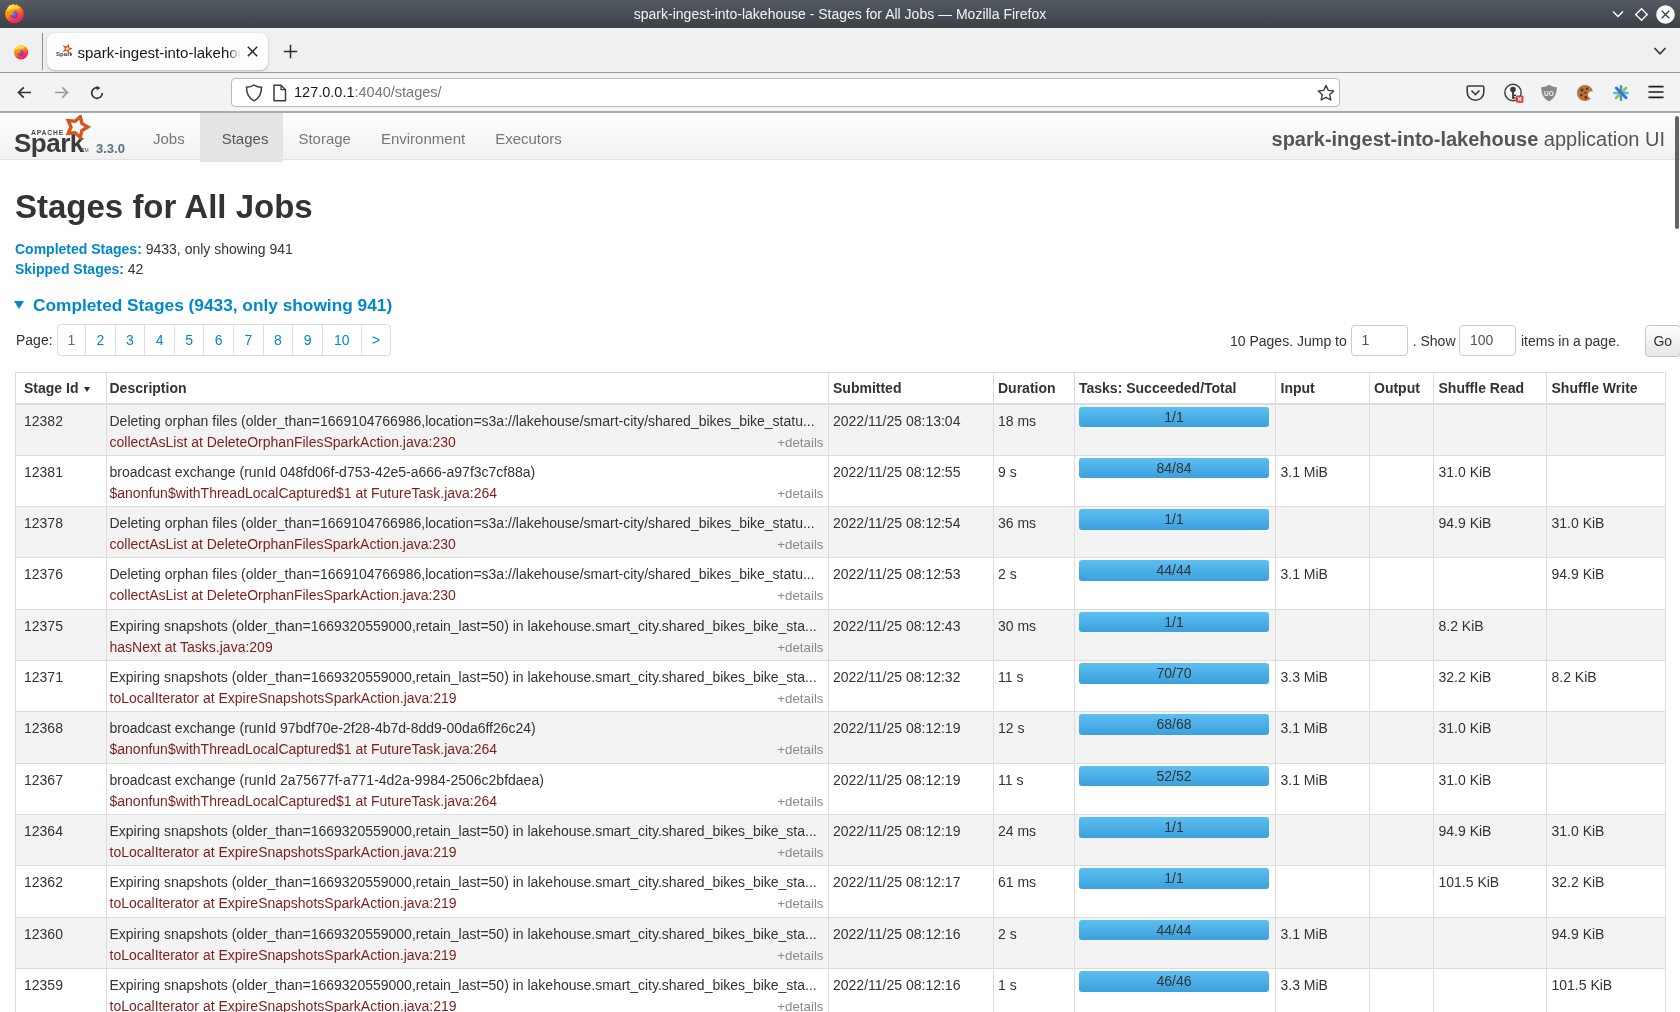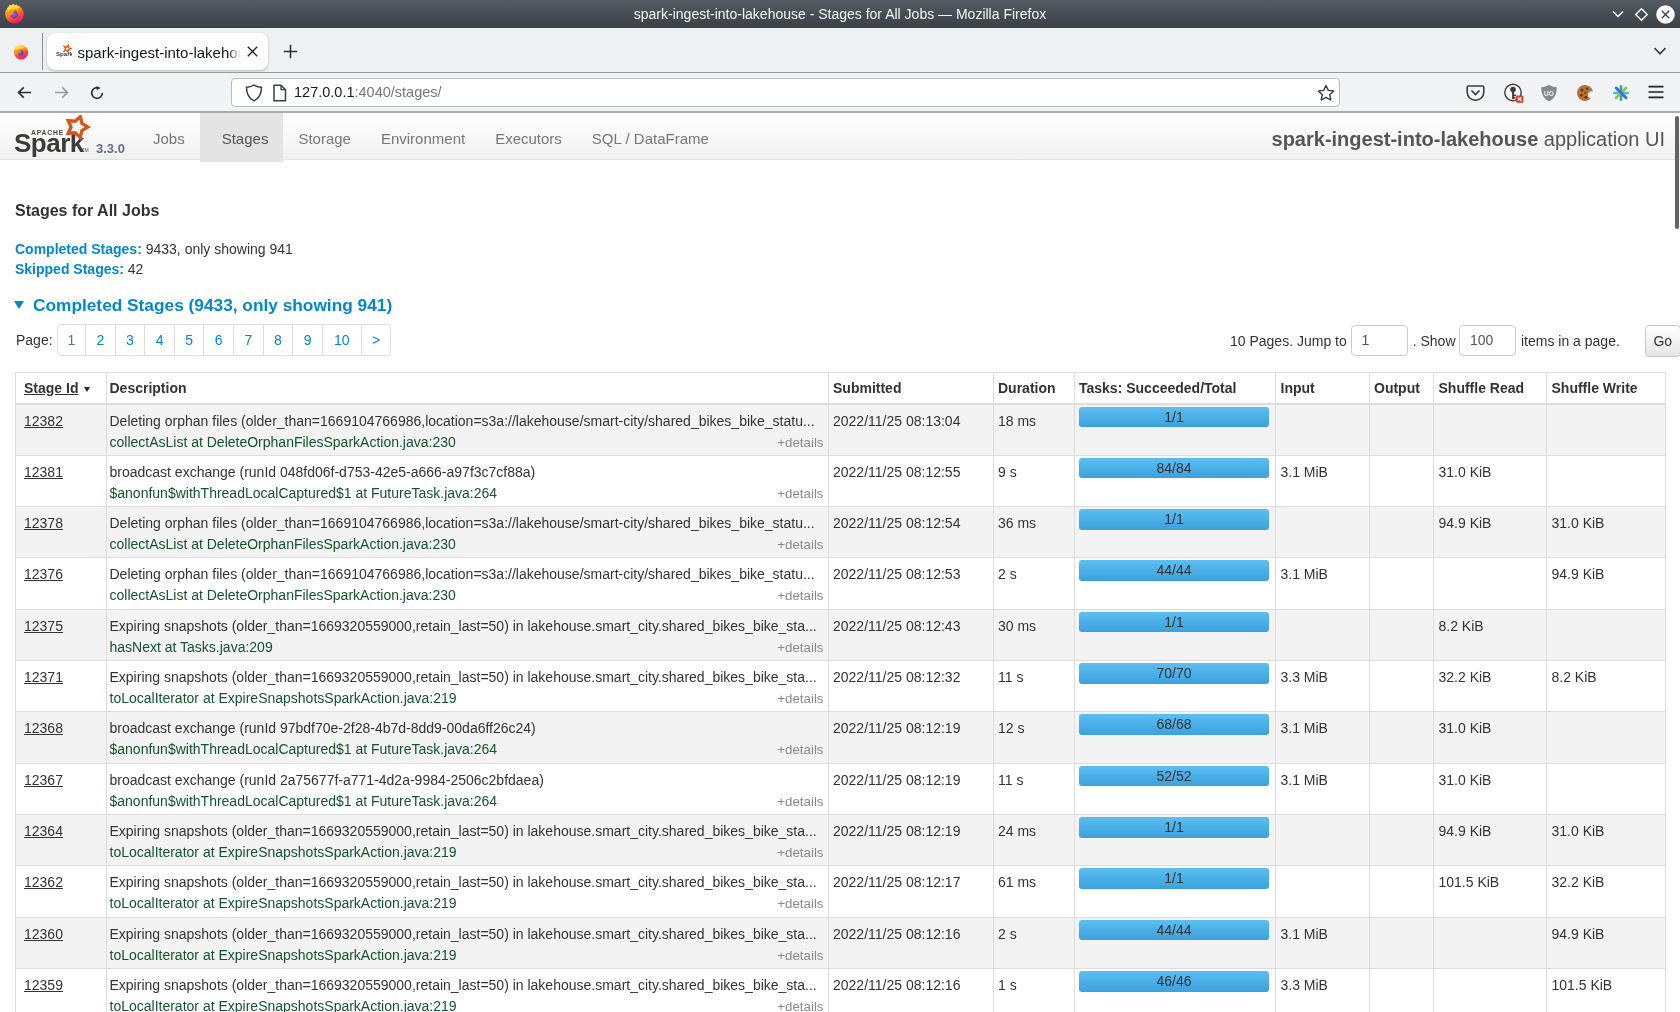--- a/index.html
+++ b/index.html
@@ -29,21 +29,21 @@
 .icon { position:absolute; }
 
 #sparknav { position:absolute; left:0; top:112.5px; width:1680px; height:47.5px;
   background:linear-gradient(#fefefe, #f1f1f1); border-bottom:1px solid #e2e2e2; }
 #navitems { position:absolute; left:138px; top:0; height:47.5px; display:flex; }
 #navitems div { padding:0 15px; line-height:52.5px; font-size:15px; color:#777; height:49px; }
 #navitems div.active { background:#e4e4e4; color:#555;padding-left:22px; }
 #appui { position:absolute; right:15px; top:0; line-height:52.5px; font-size:20px; color:#555; }
 #appui b { font-weight:bold; }
 
-#h3 { position:absolute; left:15px; top:202px; font-size:16px; font-weight:bold; color:#333; }
+#h3 { position:absolute; left:15px; top:188px; font-size:33px; font-weight:bold; color:#333; }
 .pline { position:absolute; left:15px; font-size:14px; color:#333; }
 .pline a { color:#0088cc; font-weight:bold; text-decoration:none; }
 #h4row { position:absolute; left:14px; top:294.5px; }
 #h4arrow { position:absolute; left:0; top:6.5px; width:0; height:0;
   border-left:5.7px solid transparent; border-right:5.7px solid transparent;
   border-top:8.5px solid #0088cc; }
 #h4text { position:absolute; left:19px; top:0; width:600px; font-size:17.3px; font-weight:bold; color:#0088cc; white-space:nowrap; }
 
 #pglabel { position:absolute; left:16px; top:332px; font-size:14px; color:#333; }
 #pgul { position:absolute; left:56.5px; top:324px; display:flex; }
@@ -66,30 +66,30 @@
 #stagetable col.c1{width:91px}  #stagetable col.c2{width:721.5px}
 #stagetable col.c3{width:165px} #stagetable col.c4{width:81px}
 #stagetable col.c5{width:201.5px} #stagetable col.c6{width:93.5px}
 #stagetable col.c7{width:64.5px}  #stagetable col.c8{width:113px}
 #stagetable col.c9{width:119px}
 #stagetable th, #stagetable td { border:1px solid #dddddd; vertical-align:top;
   padding:6px 6px 0 4.5px; line-height:21px; overflow:hidden; white-space:nowrap; }
 #stagetable th { height:32px; font-size:14px; text-align:left; padding-top:5px;
   border-bottom:2px solid #ddd; }
 #stagetable td { height:51.33px; }
-#stagetable td:first-child, #stagetable th:first-child { padding-left:8px;text-decoration:underline; }
+#stagetable td:first-child, #stagetable th:first-child { padding-left:8px; }
 #stagetable td.desc, #stagetable th.th-desc { padding-left:2.5px; }
 #stagetable tr.odd td { background:#f3f3f3; }
 #stagetable td.tasks { padding-top:2px; }
 .sortarrow { display:inline-block; width:0; height:0; margin-left:6px; margin-bottom:1px;
   border-left:3.8px solid transparent; border-right:3.8px solid transparent;
   border-top:5.5px solid #2b2b2b; }
 .desc { position:relative; }
 .desc .l2 { display:block; }
-.desc a { color:#14532d; text-decoration:none;margin-top:26px; }
+.desc a { color:#7f1d1d; text-decoration:none;margin-top:26px; }
 .details { position:absolute; right:4px; top:27px; font-size:13.3px; color:#8a8a8a; }
 .progress { width:190px; height:20.4px; border-radius:3px;
   background:linear-gradient(#5cbff2, #3ba0dc); text-align:center;
   line-height:20.4px; font-size:14px; color:#333; }
 #scrollthumb { position:absolute; left:1674.5px; top:116px; width:4.5px; height:113px;
   background:#636363; border-radius:2px; }
 </style>
 </head>
 <body>
 <div id="titlebar">
@@ -233,21 +233,20 @@
     <path d="M66.3 1.7 L67.9 8.5 L73.8 12.0 L67.9 15.5 L66.3 22.3 L61.1 17.7 L54.3 18.3 L57.0 12.0 L54.3 5.7 L61.1 6.3 Z" fill="none" stroke="#d4571e" stroke-width="3.4" stroke-linejoin="miter"></path>
     <text x="135" y="73" font-family="Liberation Sans" font-size="10" fill="#555" transform="scale(0.5)">TM</text>
   </svg>
   <div style="position:absolute;left:96px;top:28px;font-size:13px;font-weight:bold;color:#5f6e80;">3.3.0</div>
   <div id="navitems">
     <div>Jobs</div>
       <div class="active">Stages</div>
       <div>Storage</div>
       <div>Environment</div>
       <div>Executors</div>
-      <div>SQL / DataFrame</div>
   </div>
   <div id="appui"><b>spark-ingest-into-lakehouse</b> application UI</div>
 </div>
 <div id="h3">Stages for All Jobs</div>
 <div class="pline" style="top:241px"><a>Completed Stages:</a> 9433, only showing 941</div>
 <div class="pline" style="top:260.5px"><a>Skipped Stages:</a> 42</div>
 <div id="h4row">
   <div id="h4arrow"></div>
   <div id="h4text">Completed Stages (9433, only showing 941)</div>
 </div>

